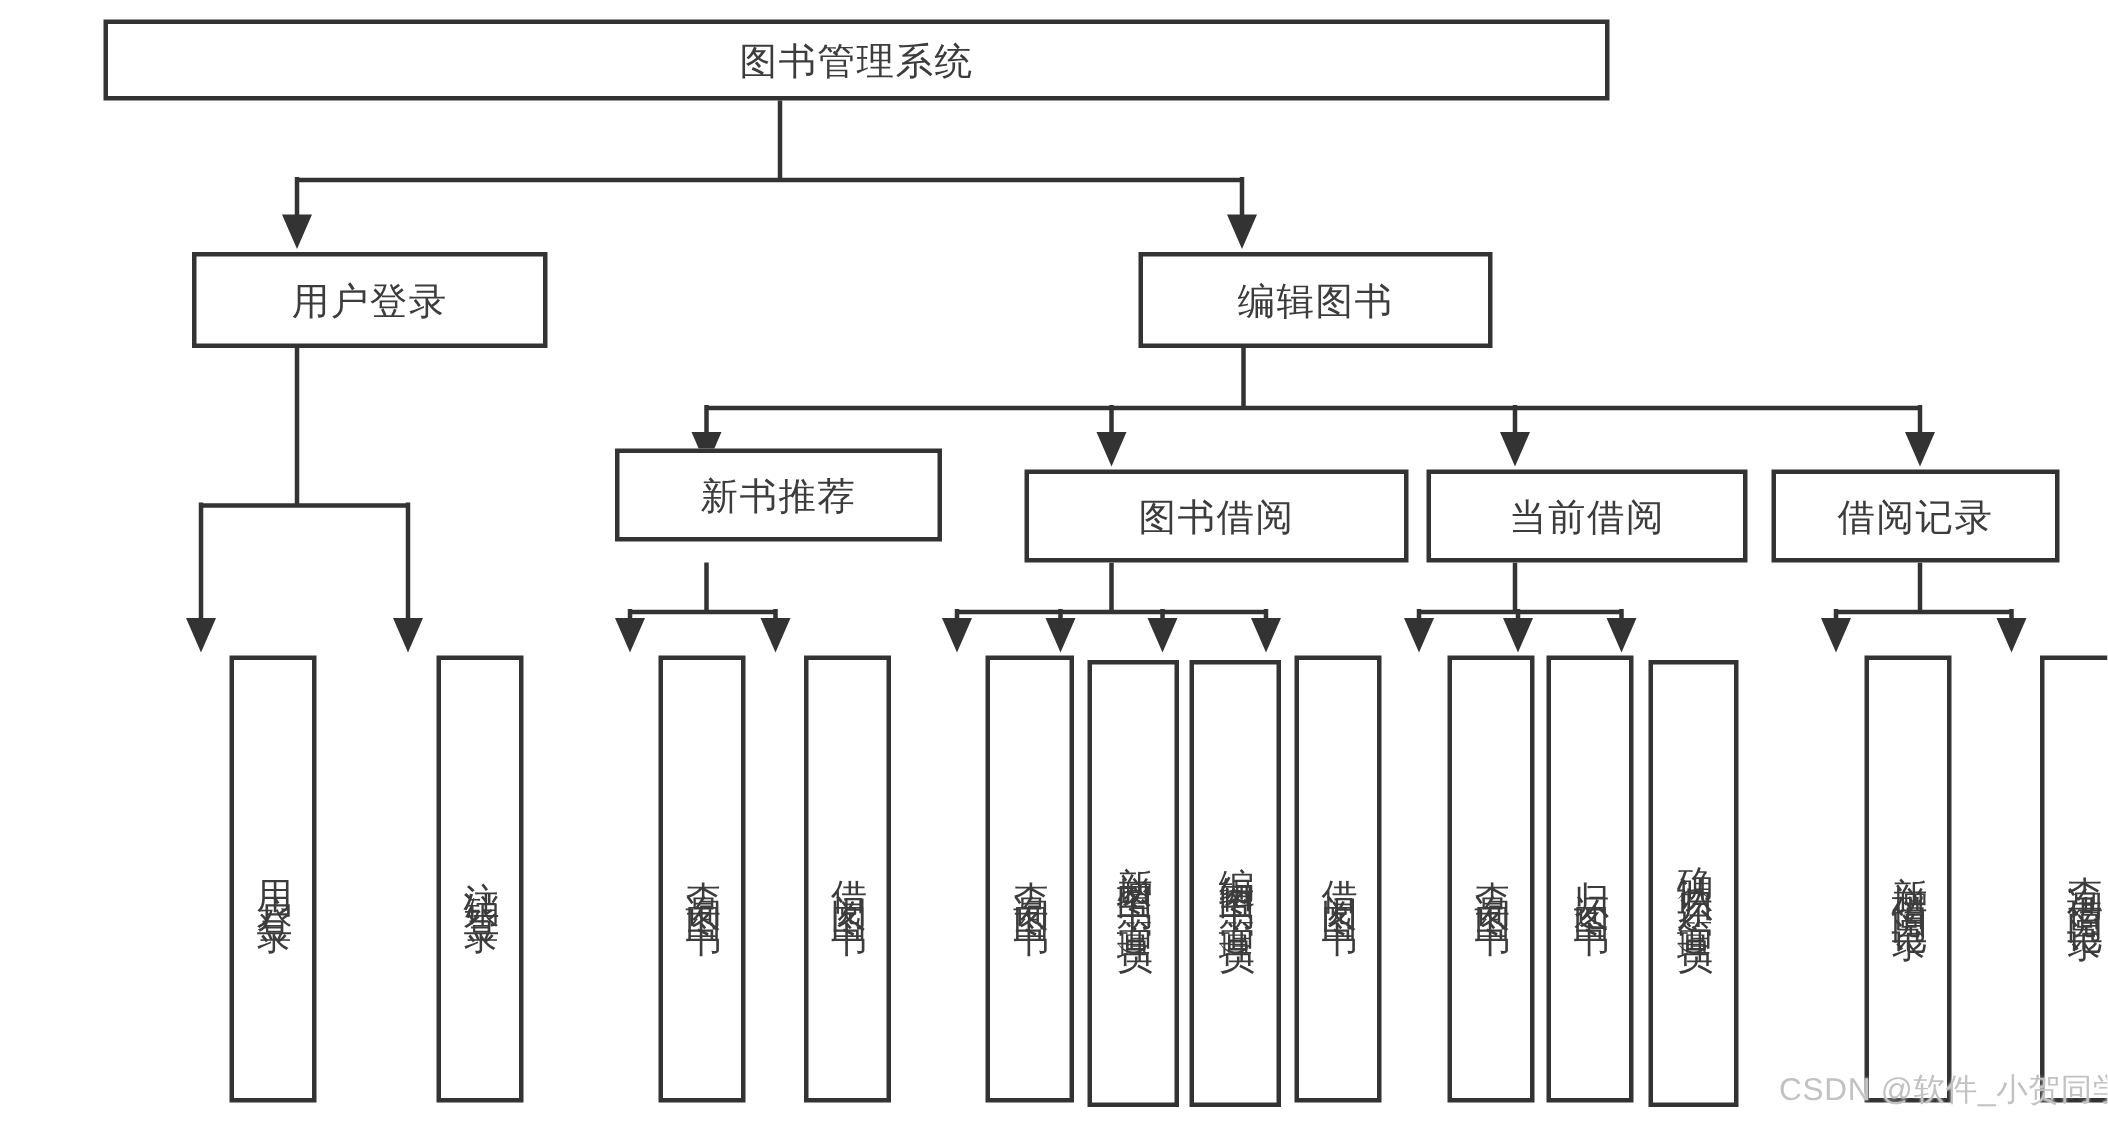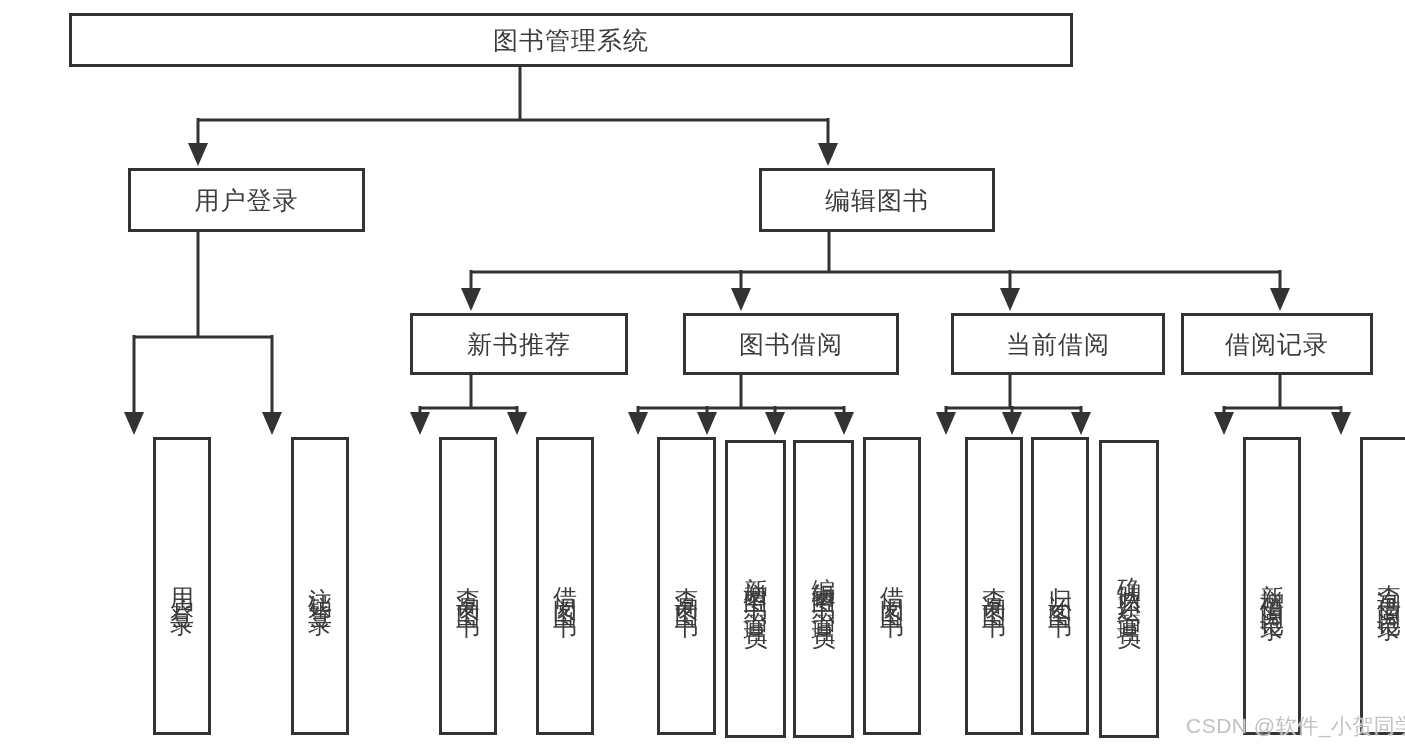--- a/index.html
+++ b/index.html
@@ -64,22 +64,22 @@
              M628 412 h20 L638 435 Z  M697 412 h20 L707 435 Z  M765 412 h20 L775 435 Z  M834 412 h20 L844 435 Z
              M936 412 h20 L946 435 Z  M1002 412 h20 L1012 435 Z  M1071 412 h20 L1081 435 Z
              M1214 412 h20 L1224 435 Z  M1331 412 h20 L1341 435 Z"></path>
   </svg>
 
   <div class="box hbox" style="left:21px;top:13px;width:1004px;height:54px;">图书管理系统</div>
 
   <div class="box hbox" style="left:80px;top:168px;width:237px;height:64px;">用户登录</div>
   <div class="box hbox" style="left:711px;top:168px;width:236px;height:64px;">编辑图书</div>
 
-  <div class="box hbox" style="left:362px;top:313px;width:218px;height:62px;">新书推荐</div>
-  <div class="box hbox" style="left:635px;top:313px;width:216px;height:62px;">图书借阅</div>
+  <div class="box hbox" style="left:362px;top:299px;width:218px;height:62px;">新书推荐</div>
+  <div class="box hbox" style="left:635px;top:313px;width:256px;height:62px;">图书借阅</div>
   <div class="box hbox" style="left:903px;top:313px;width:214px;height:62px;">当前借阅</div>
   <div class="box hbox" style="left:1133px;top:313px;width:192px;height:62px;">借阅记录</div>
 
   <div class="box vbox ls4" style="left:105px;top:437px;width:58px;height:298px;">
     <span class="vtext">用户登录</span>
   </div>
   <div class="box vbox ls4" style="left:243px;top:437px;width:58px;height:298px;">
     <span class="vtext">注销登录</span>
   </div>
 

